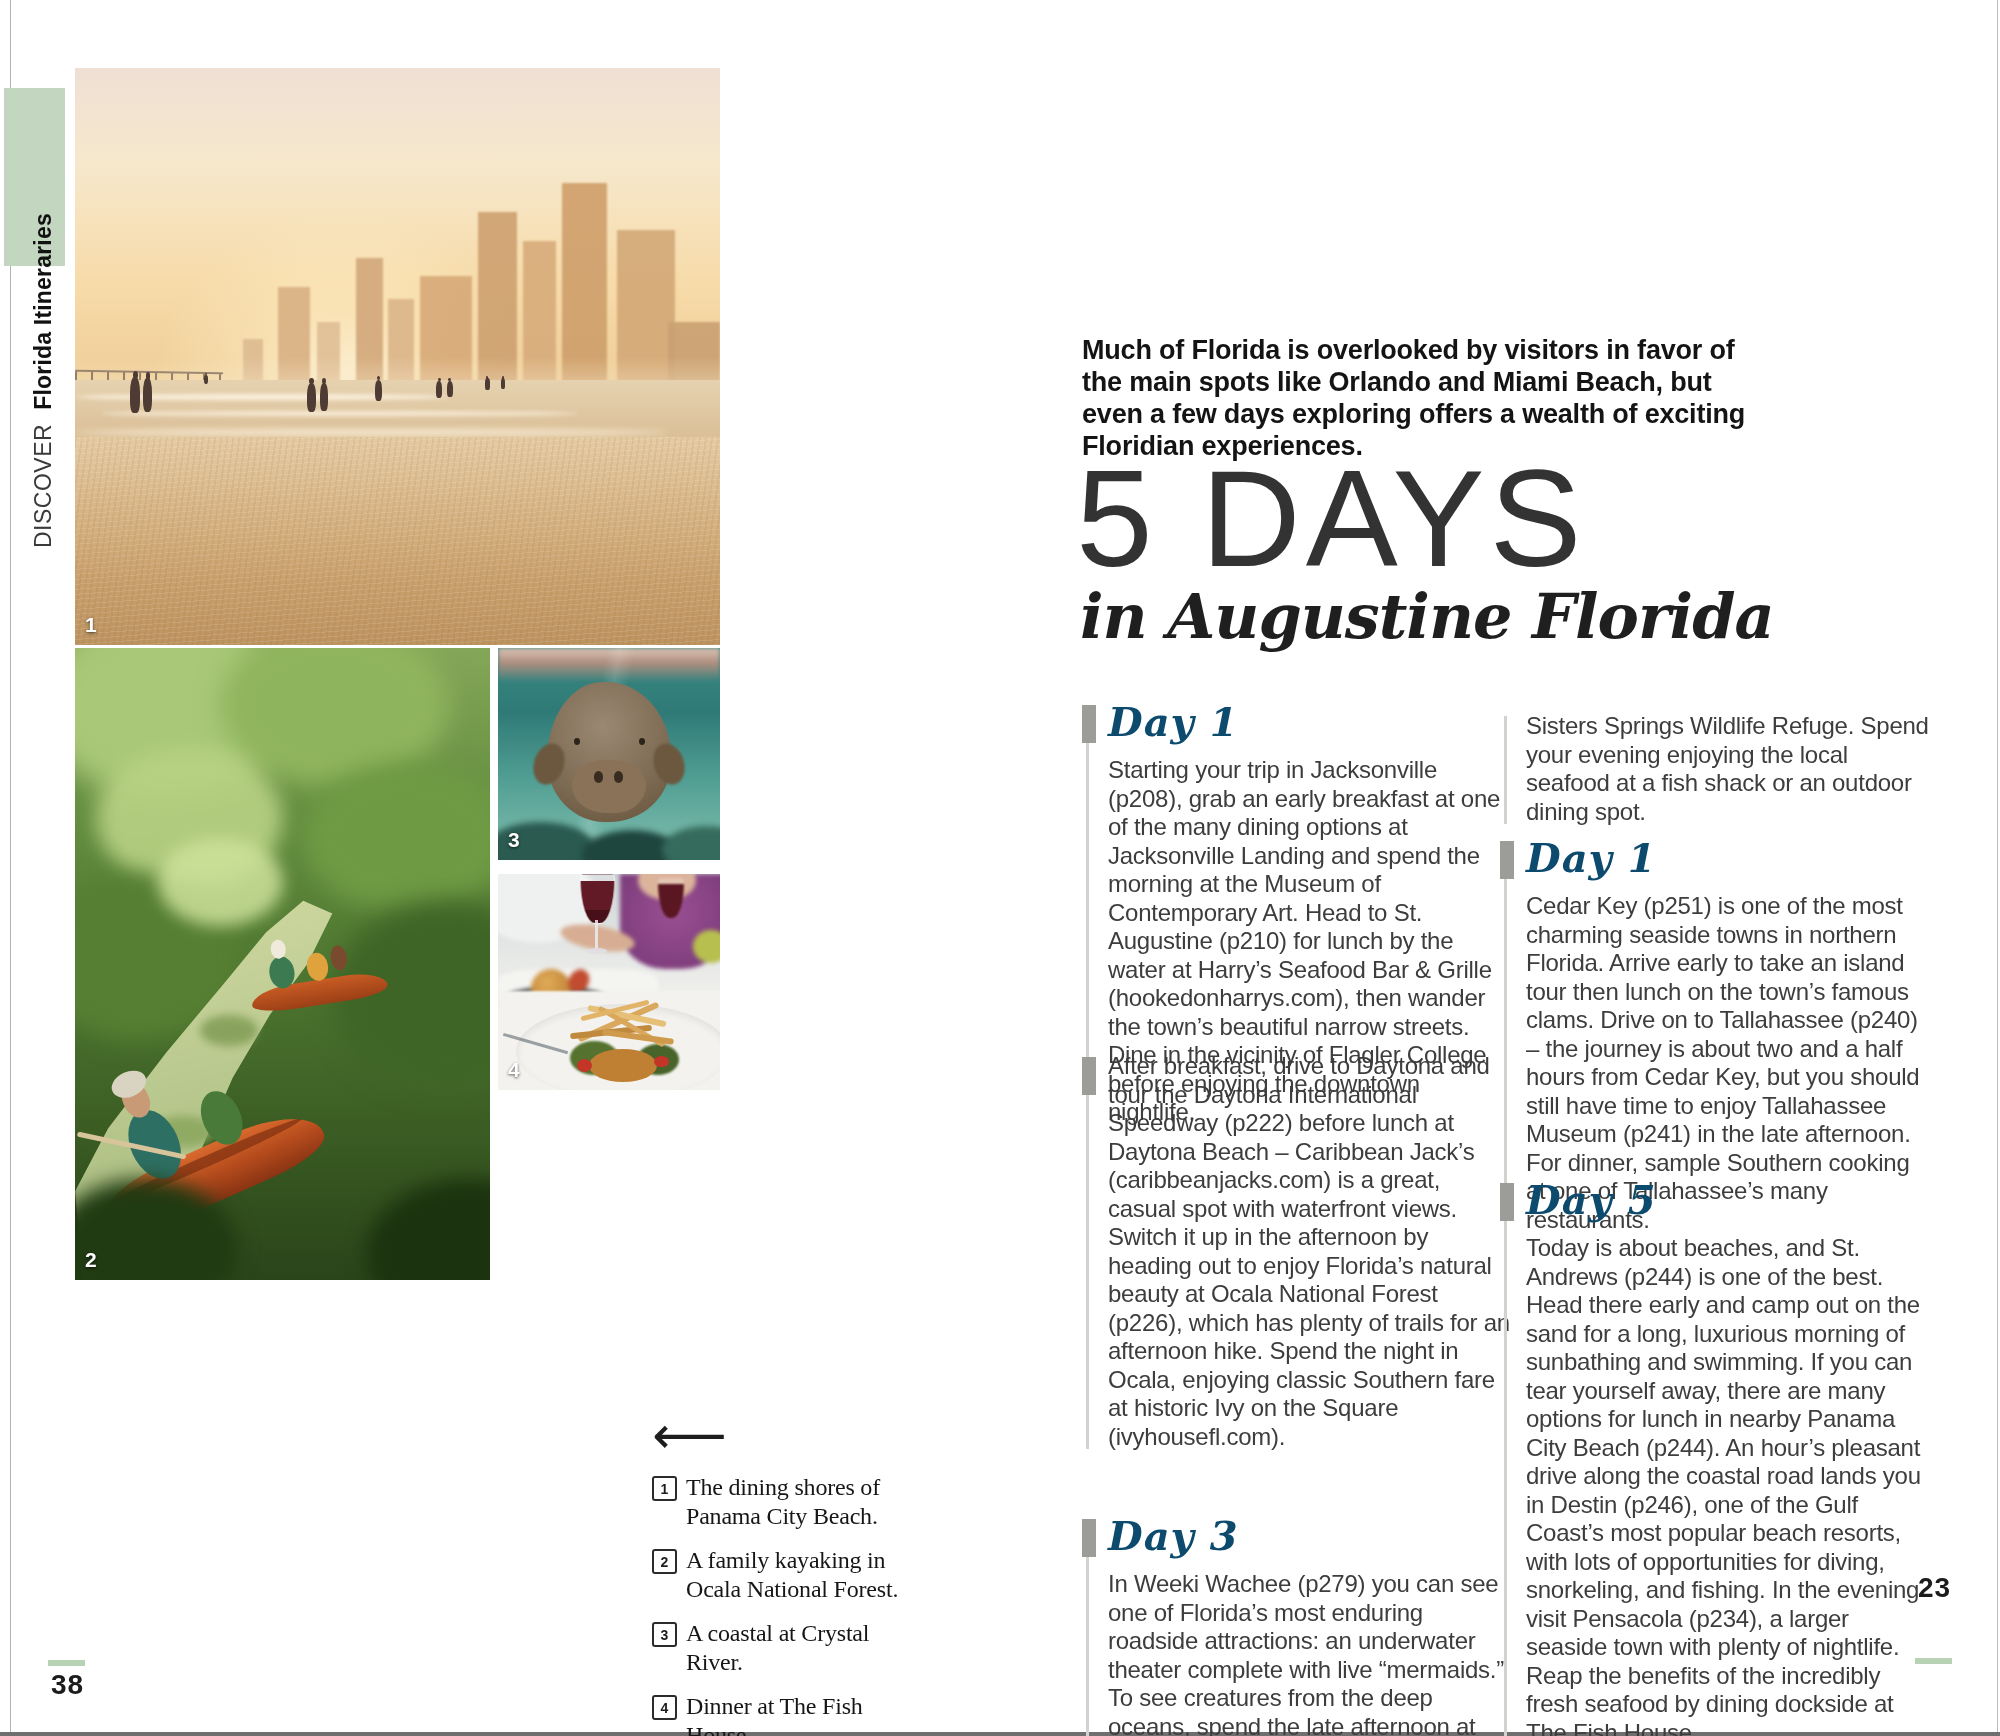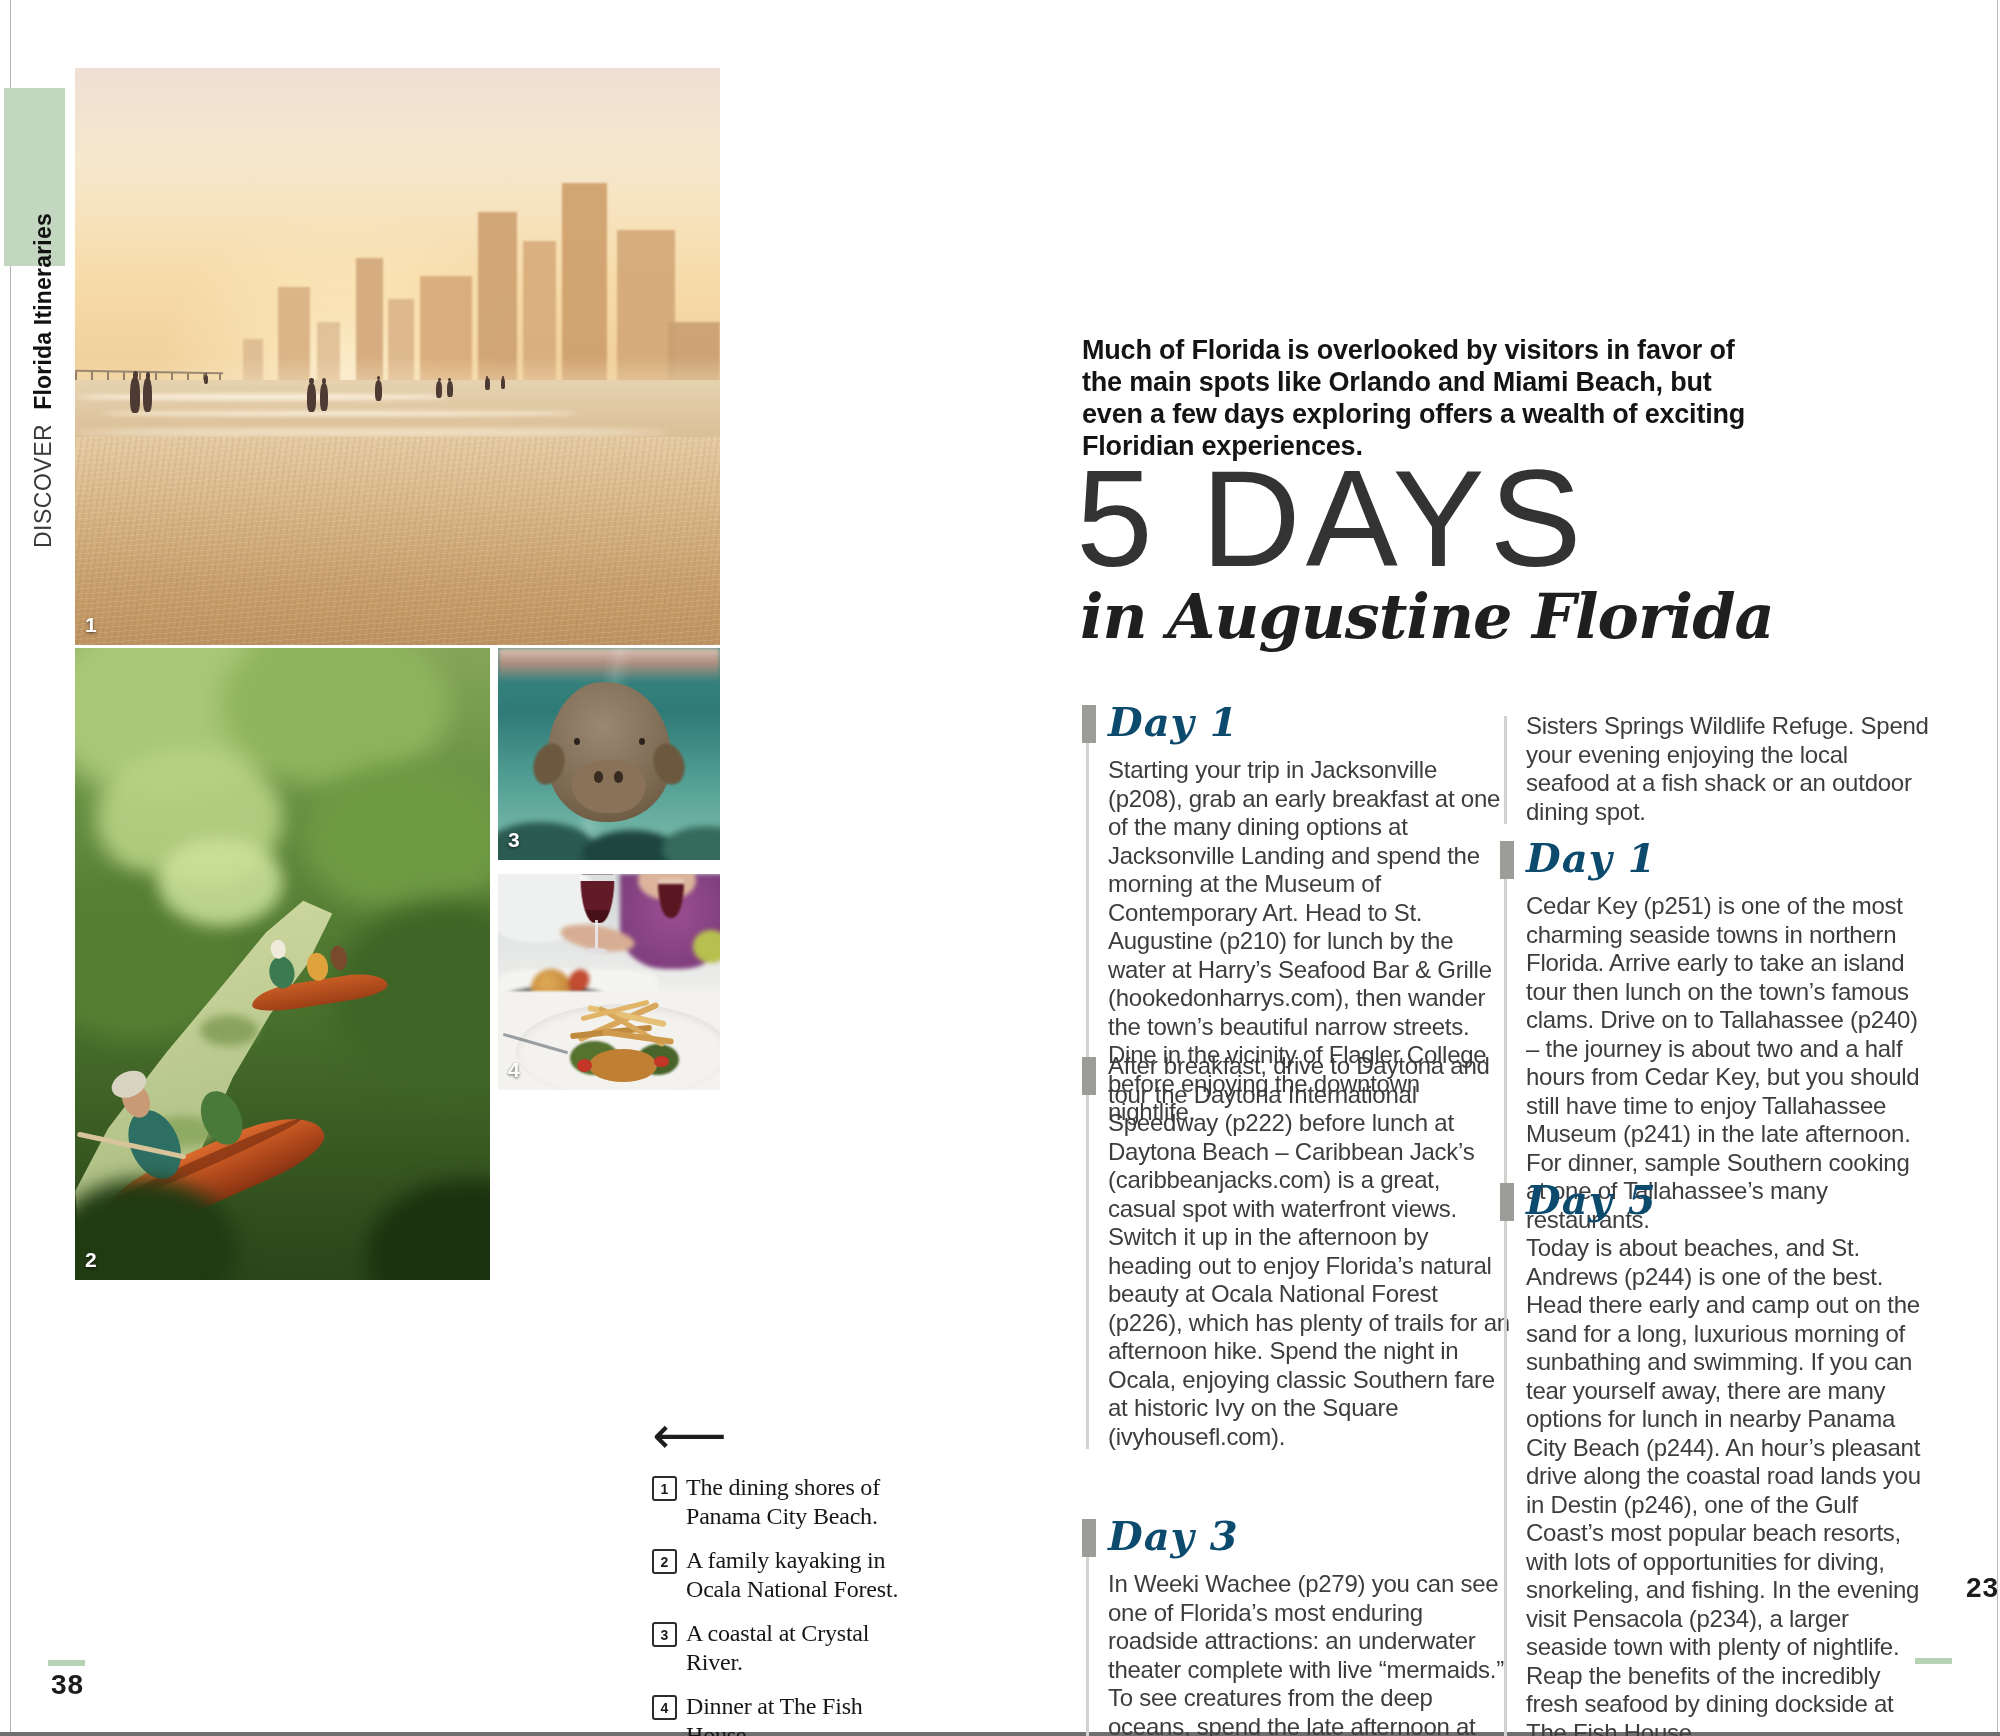--- a/index.html
+++ b/index.html
@@ -259,15 +259,15 @@
   <div class="day-sec" style="left:1500px;top:1178px;width:405px;">
     <div class="day-rule"></div>
     <span class="day-marker"></span>
     <h3 class="day-title">Day 5</h3>
     <p class="day-body">Today is about beaches, and St. Andrews (p244) is one of the best. Head there early and camp out on the sand for a long, luxurious morning of sunbathing and swimming. If you can tear yourself away, there are many options for lunch in nearby Panama City Beach (p244). An hour’s pleasant drive along the coastal road lands you in Destin (p246), one of the Gulf Coast’s most popular beach resorts, with lots of opportunities for diving, snorkeling, and fishing. In the evening visit Pensacola (p234), a larger seaside town with plenty of nightlife. Reap the benefits of the incredibly fresh seafood by dining dockside at The Fish House (fishhousepensacola.com).</p>
   </div>
 
   <div class="abs folio-bar" style="left:48px;top:1660px;"></div>
   <div class="abs folio-num" style="left:51px;top:1670px;">38</div>
   <div class="abs folio-bar" style="left:1915px;top:1658px;"></div>
-  <div class="abs folio-num" style="left:1918px;top:1573px;margin-left:48px;">23</div>
+  <div class="abs folio-num" style="left:1918px;top:1573px;">23</div>
 
 </div>
 
 </body></html>

